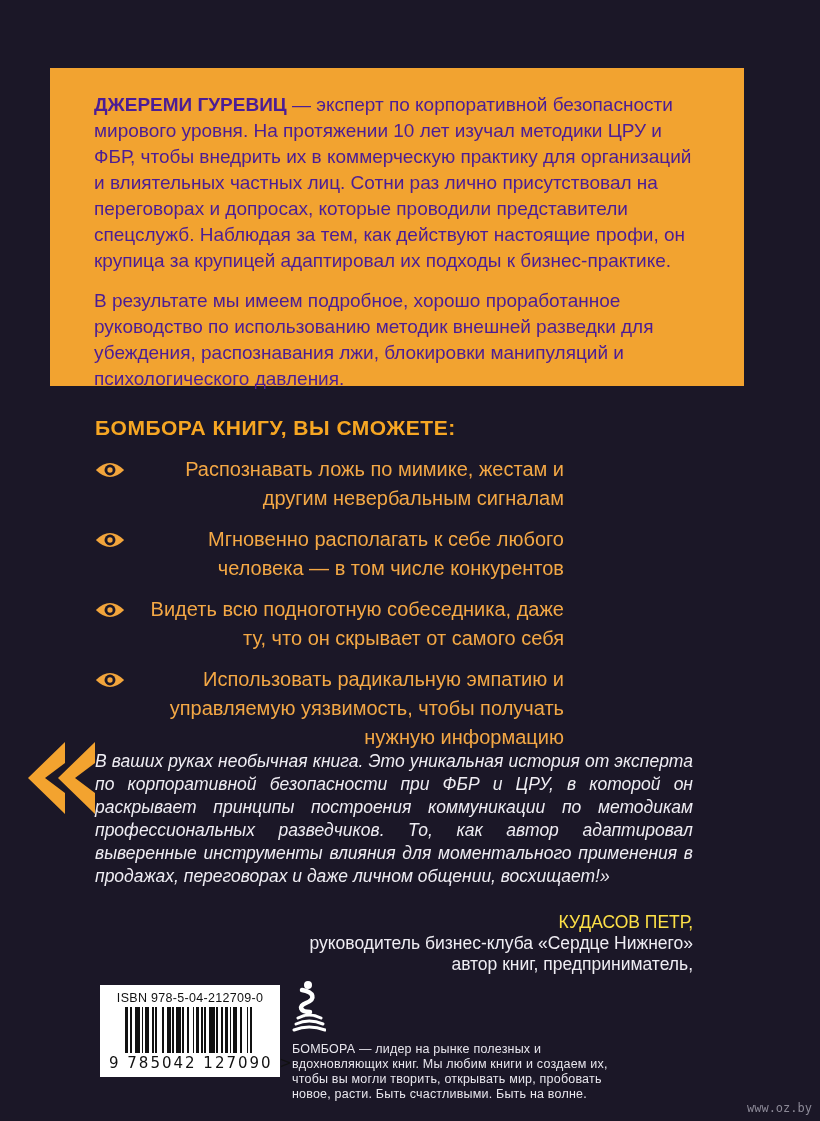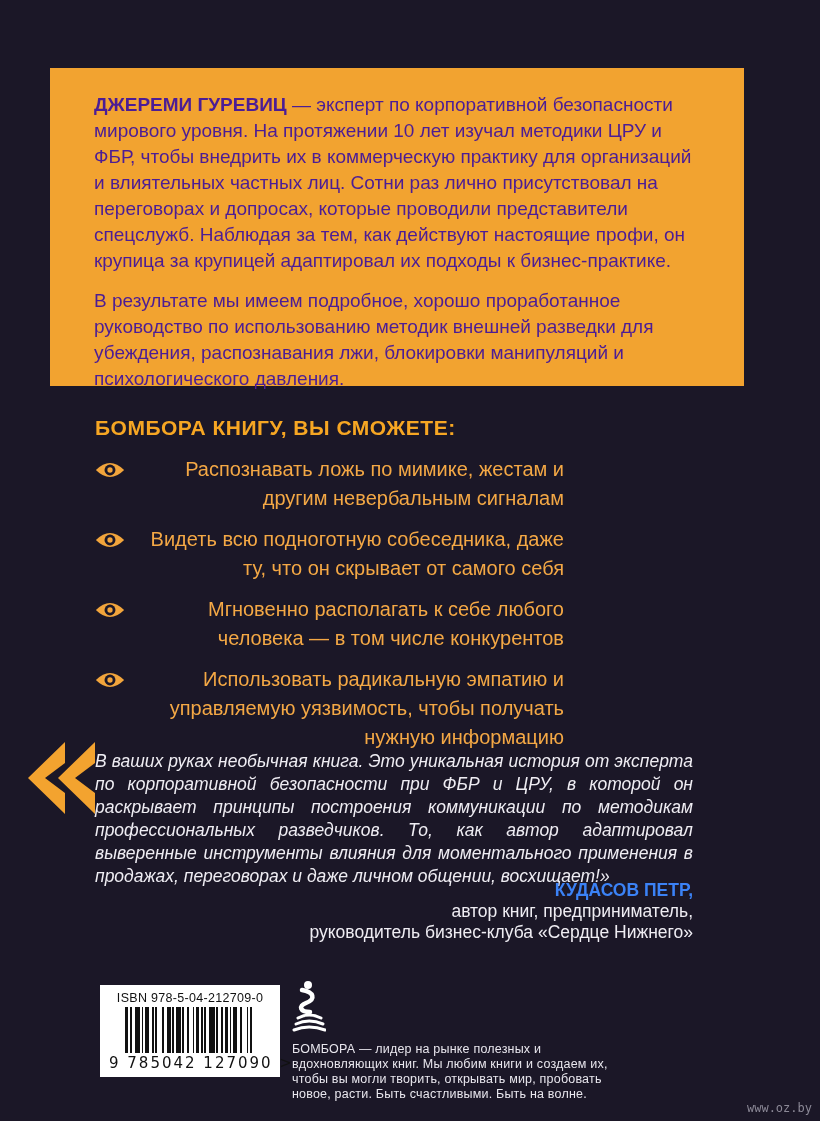--- a/index.html
+++ b/index.html
@@ -39,21 +39,21 @@
   }
   .chev + .chev{margin-left:-7px;}
   .quote-text{
     position:absolute;left:95px;top:750px;width:598px;margin:0;
     color:#efedf3;font-size:17.5px;line-height:23px;
     font-style:italic;text-align:justify;
   }
   .quote-attr{
     position:absolute;left:95px;top:880px;width:598px;text-align:right;
   }
-  .quote-author{color:#3b82f6;font-weight:bold;font-size:17.5px;line-height:21px;}
+  .quote-author{color:#fde047;font-weight:normal;font-size:17.5px;line-height:21px;margin-top:32px;}
   .quote-role{color:#efedf3;font-size:17.5px;line-height:21px;}
   
   .barcode-box{
     position:absolute;left:100px;top:985px;width:180px;height:92px;
     background:#fff;box-sizing:border-box;padding:6px 9px 0 9px;
     text-align:center;color:#111;
   }
   .isbn{font-size:12.5px;letter-spacing:.3px;white-space:nowrap;}
   .bars{display:flex;height:46px;margin-top:2px;justify-content:center;overflow:hidden;}
   .bars i{display:block;height:100%;}
@@ -98,53 +98,53 @@
       <span class="benefit-text">Распознавать ложь по мимике, жестам и другим невербальным сигналам</span>
     </li>
     <li class="benefit">
       <span class="eye">
         <svg width="30" height="20" viewBox="0 0 34 22">
             <path d="M1 11 Q17 -5 33 11 Q17 27 1 11 Z" fill="#f2a53c"></path>
             <circle cx="17" cy="11" r="6.2" fill="#1b1727"></circle>
             <circle cx="17" cy="11" r="3" fill="#f2a53c"></circle>
           </svg>
       </span>
+      <span class="benefit-text">Мгновенно располагать к себе любого человека — в том числе конкурентов</span>
+    </li>
+    <li class="benefit">
+      <span class="eye">
+        <svg width="30" height="20" viewBox="0 0 34 22">
+            <path d="M1 11 Q17 -5 33 11 Q17 27 1 11 Z" fill="#f2a53c"></path>
+            <circle cx="17" cy="11" r="6.2" fill="#1b1727"></circle>
+            <circle cx="17" cy="11" r="3" fill="#f2a53c"></circle>
+          </svg>
+      </span>
       <span class="benefit-text">Видеть всю подноготную собеседника, даже ту, что он скрывает от самого себя</span>
-    </li>
-    <li class="benefit">
-      <span class="eye">
-        <svg width="30" height="20" viewBox="0 0 34 22">
-            <path d="M1 11 Q17 -5 33 11 Q17 27 1 11 Z" fill="#f2a53c"></path>
-            <circle cx="17" cy="11" r="6.2" fill="#1b1727"></circle>
-            <circle cx="17" cy="11" r="3" fill="#f2a53c"></circle>
-          </svg>
-      </span>
-      <span class="benefit-text">Мгновенно располагать к себе любого человека — в том числе конкурентов</span>
     </li>
     <li class="benefit">
       <span class="eye">
         <svg width="30" height="20" viewBox="0 0 34 22">
             <path d="M1 11 Q17 -5 33 11 Q17 27 1 11 Z" fill="#f2a53c"></path>
             <circle cx="17" cy="11" r="6.2" fill="#1b1727"></circle>
             <circle cx="17" cy="11" r="3" fill="#f2a53c"></circle>
           </svg>
       </span>
       <span class="benefit-text">Использовать радикальную эмпатию и управляемую уязвимость, чтобы получать нужную информацию</span>
     </li>
   </ul>
 
   <div class="quote-mark">
       <i class="chev"></i>
       <i class="chev"></i>
     </div>
   <p class="quote-text">В ваших руках необычная книга. Это уникальная история от эксперта по корпоративной безопасности при ФБР и ЦРУ, в которой он раскрывает принципы построения коммуникации по методикам профессиональных разведчиков. То, как автор адаптировал выверенные инструменты влияния для моментального применения в продажах, переговорах и даже личном общении, восхищает!»</p>
   <div class="quote-attr">
     <div class="quote-author">КУДАСОВ ПЕТР,</div>
+    <div class="quote-role">руководитель бизнес-клуба «Сердце Нижнего»</div>
     <div class="quote-role">автор книг, предприниматель,</div>
-    <div class="quote-role">руководитель бизнес-клуба «Сердце Нижнего»</div>
   </div>
 
   <div class="barcode-box">
     <div class="isbn">ISBN 978-5-04-212709-0</div>
     <div class="bars" id="bars">
         <i style="width: 3.4px; background: rgb(17, 17, 17);"></i>
         <i style="width: 1.7px;"></i>
         <i style="width: 1.7px; background: rgb(17, 17, 17);"></i>
         <i style="width: 3.4px;"></i>
         <i style="width: 5.1px; background: rgb(17, 17, 17);"></i>

